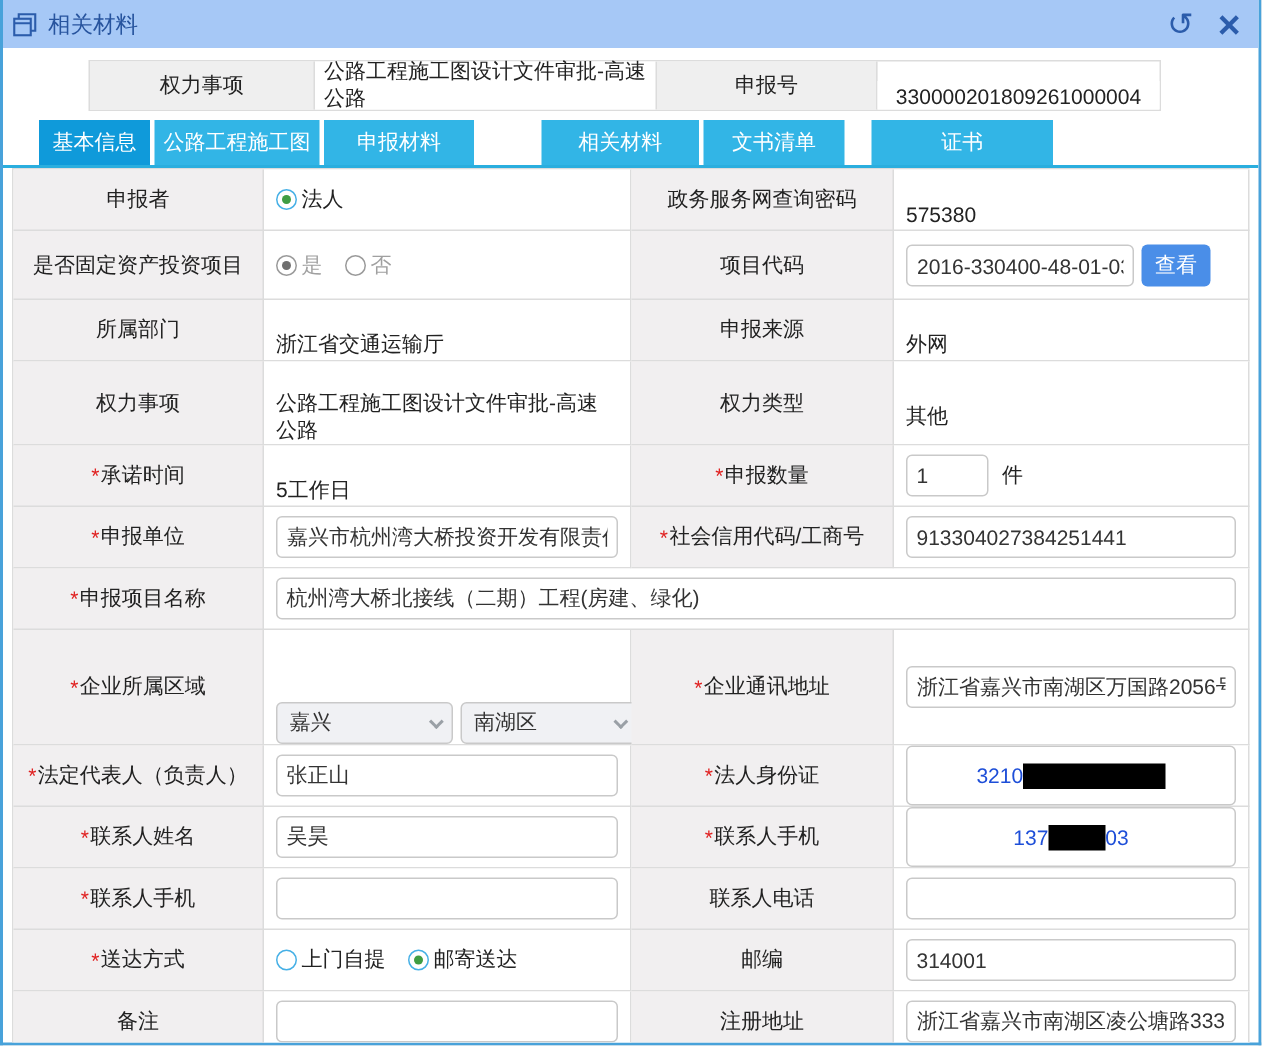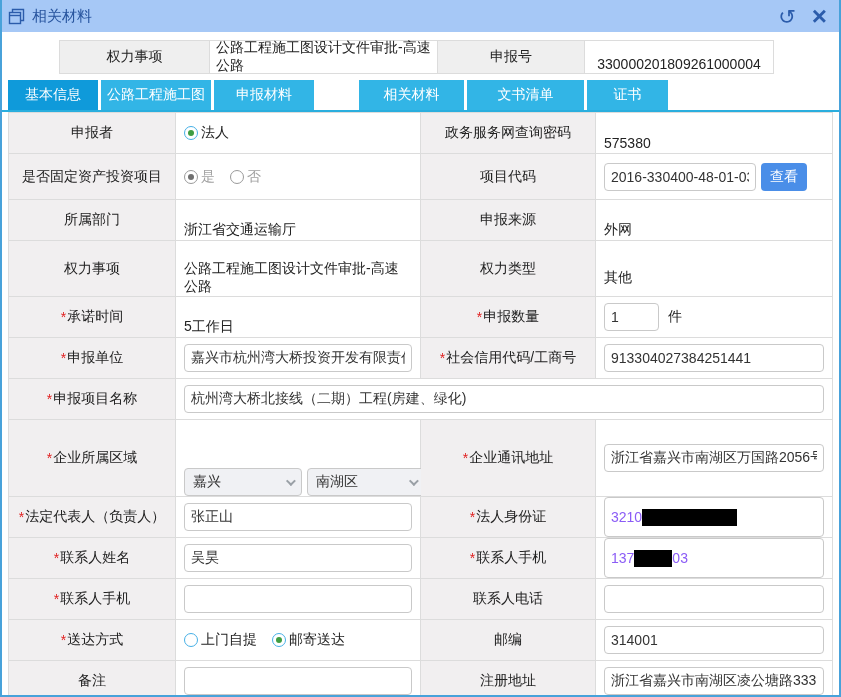--- a/index.html
+++ b/index.html
@@ -39,21 +39,21 @@
   
   .tabbar {
     display:flex; gap:3px; margin-top:6px; padding-left:6px;
     border-bottom:2px solid #2aaede; height:32px;
   }
   .tab {
     background:#32b5e6; color:#ffffff; display:flex; align-items:center; justify-content:center;
     height:30px; font-size:14px; cursor:pointer; overflow:hidden; white-space:nowrap;
   }
   .tab.active { background:#0f9ada; }
-  .t0 { width:90px; } .t1 { width:110px; } .t2 { width:100px; } .t3 { width:105px;margin-left:42px; } .t4 { width:117px; } .t5 { width:81px; }
+  .t0 { width:74px;margin-left:18px; } .t1 { width:110px; } .t2 { width:100px; } .t3 { width:105px;margin-left:42px; } .t4 { width:94px; } .t5 { width:121px;margin-left:15px; }
 
   
   .form {
     display:grid; grid-template-columns:167px 245px 175px 1fr;
     margin:0 6px; border-top:1px solid #dcdcdc; border-left:1px solid #dcdcdc;
     width:825px;
   }
   .cell {
     min-height:41px; border-right:1px solid #dcdcdc; border-bottom:1px solid #dcdcdc;
     display:flex; align-items:center;
@@ -76,21 +76,21 @@
   input.tx.qty { width:55px; flex:none; }
 
   .btn-view {
     height:28px; width:46px; background:#4a8ee8; color:#fff; border:none; border-radius:4px;
     font-family:inherit; font-size:14px; cursor:pointer; flex:none;
   }
 
   
   .fakebox {
     height:40px; border:1px solid #c9c9c9; border-radius:4px; padding:0 6px;
-    display:flex; align-items:center; width:100%; background:#fff; color:#8b5cf6;
+    display:flex; align-items:center; width:100%; background:#fff; color:#1d4ed8;justify-content:center;
   }
   .redact { display:inline-block; height:17px; background:#000; }
   .redact.id { width:95px; } .redact.mob { width:38px; }
 
   
   .radio {
     width:14px; height:14px; border-radius:50%; border:1px solid #46b0e6; background:#fff;
     display:inline-block; position:relative; flex:none; cursor:pointer;
   }
   .radio.checked::after { content:""; position:absolute; left:3px; top:3px; width:6px; height:6px; border-radius:50%; background:#3f9d43; }

